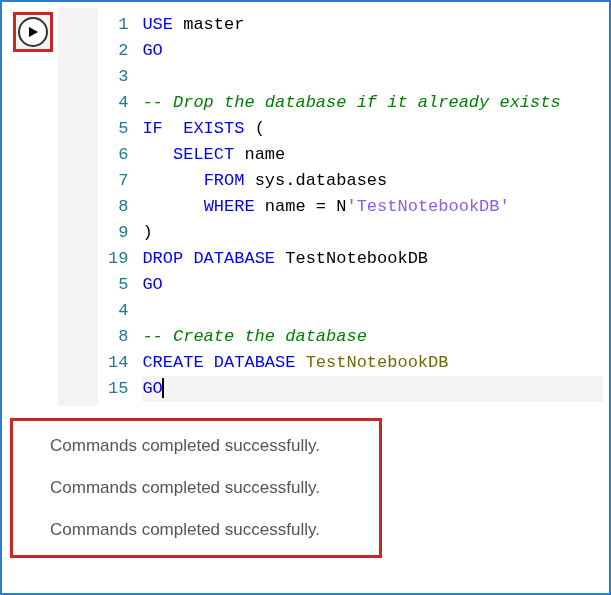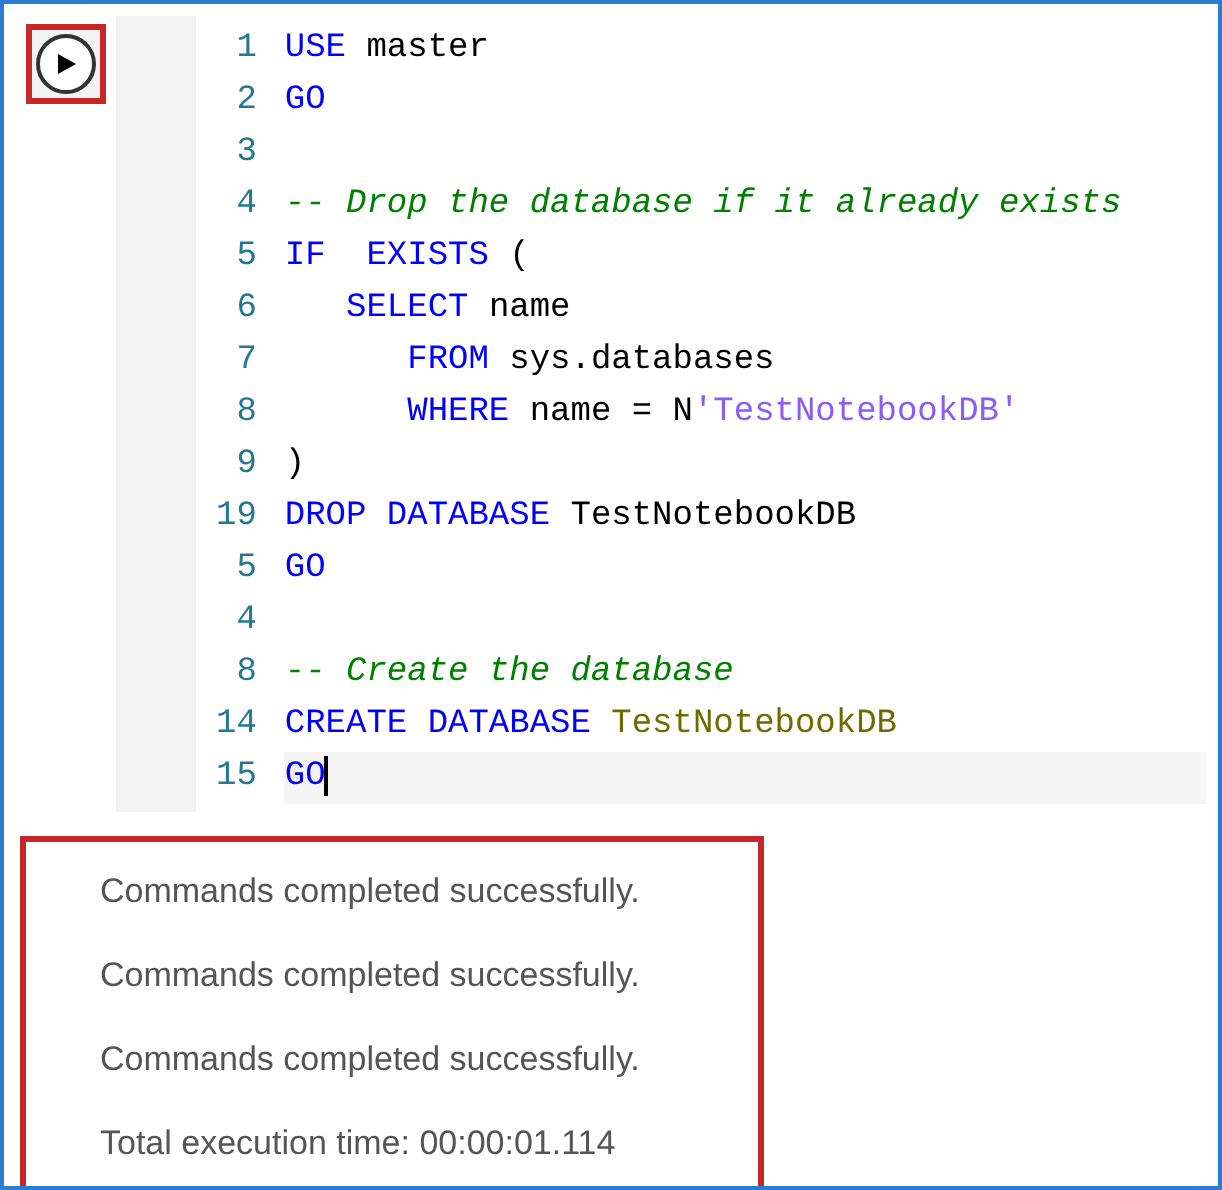--- a/index.html
+++ b/index.html
@@ -145,17 +145,16 @@
       <div class="code-col" id="code-col"><div class="code-line"><span class="tk-kw">USE</span><span> </span><span class="tk-ident">master</span></div><div class="code-line"><span class="tk-kw">GO</span></div><div class="code-line"></div><div class="code-line"><span class="tk-comment">-- Drop the database if it already exists</span></div><div class="code-line"><span class="tk-kw">IF</span><span>  </span><span class="tk-kw">EXISTS</span><span> </span><span class="tk-ident">(</span></div><div class="code-line"><span>   </span><span class="tk-kw">SELECT</span><span> </span><span class="tk-func">name</span></div><div class="code-line"><span>      </span><span class="tk-kw">FROM</span><span> </span><span class="tk-ident">sys.databases</span></div><div class="code-line"><span>      </span><span class="tk-kw">WHERE</span><span> </span><span class="tk-func">name</span><span> </span><span class="tk-ident">=</span><span> </span><span class="tk-ident">N</span><span class="tk-str">'TestNotebookDB'</span></div><div class="code-line"><span class="tk-ident">)</span></div><div class="code-line"><span class="tk-kw">DROP</span><span> </span><span class="tk-kw">DATABASE</span><span> </span><span class="tk-ident">TestNotebookDB</span></div><div class="code-line"><span class="tk-kw">GO</span></div><div class="code-line"></div><div class="code-line"><span class="tk-comment">-- Create the database</span></div><div class="code-line"><span class="tk-kw">CREATE</span><span> </span><span class="tk-kw">DATABASE</span><span> </span><span class="tk-db">TestNotebookDB</span></div><div class="code-line current"><span class="tk-kw">GO</span><span class="cursor"></span></div></div>
     </div>
 
   </div>
 
   <div class="output-area">
     <div class="output-box" id="output-box">
         <div class="msg">Commands completed successfully.</div>
         <div class="msg">Commands completed successfully.</div>
         <div class="msg">Commands completed successfully.</div>
-        <div class="msg">Total execution time: 00:00:01.114</div>
       </div>
   </div>
 
 </div>
 
 </body></html>

